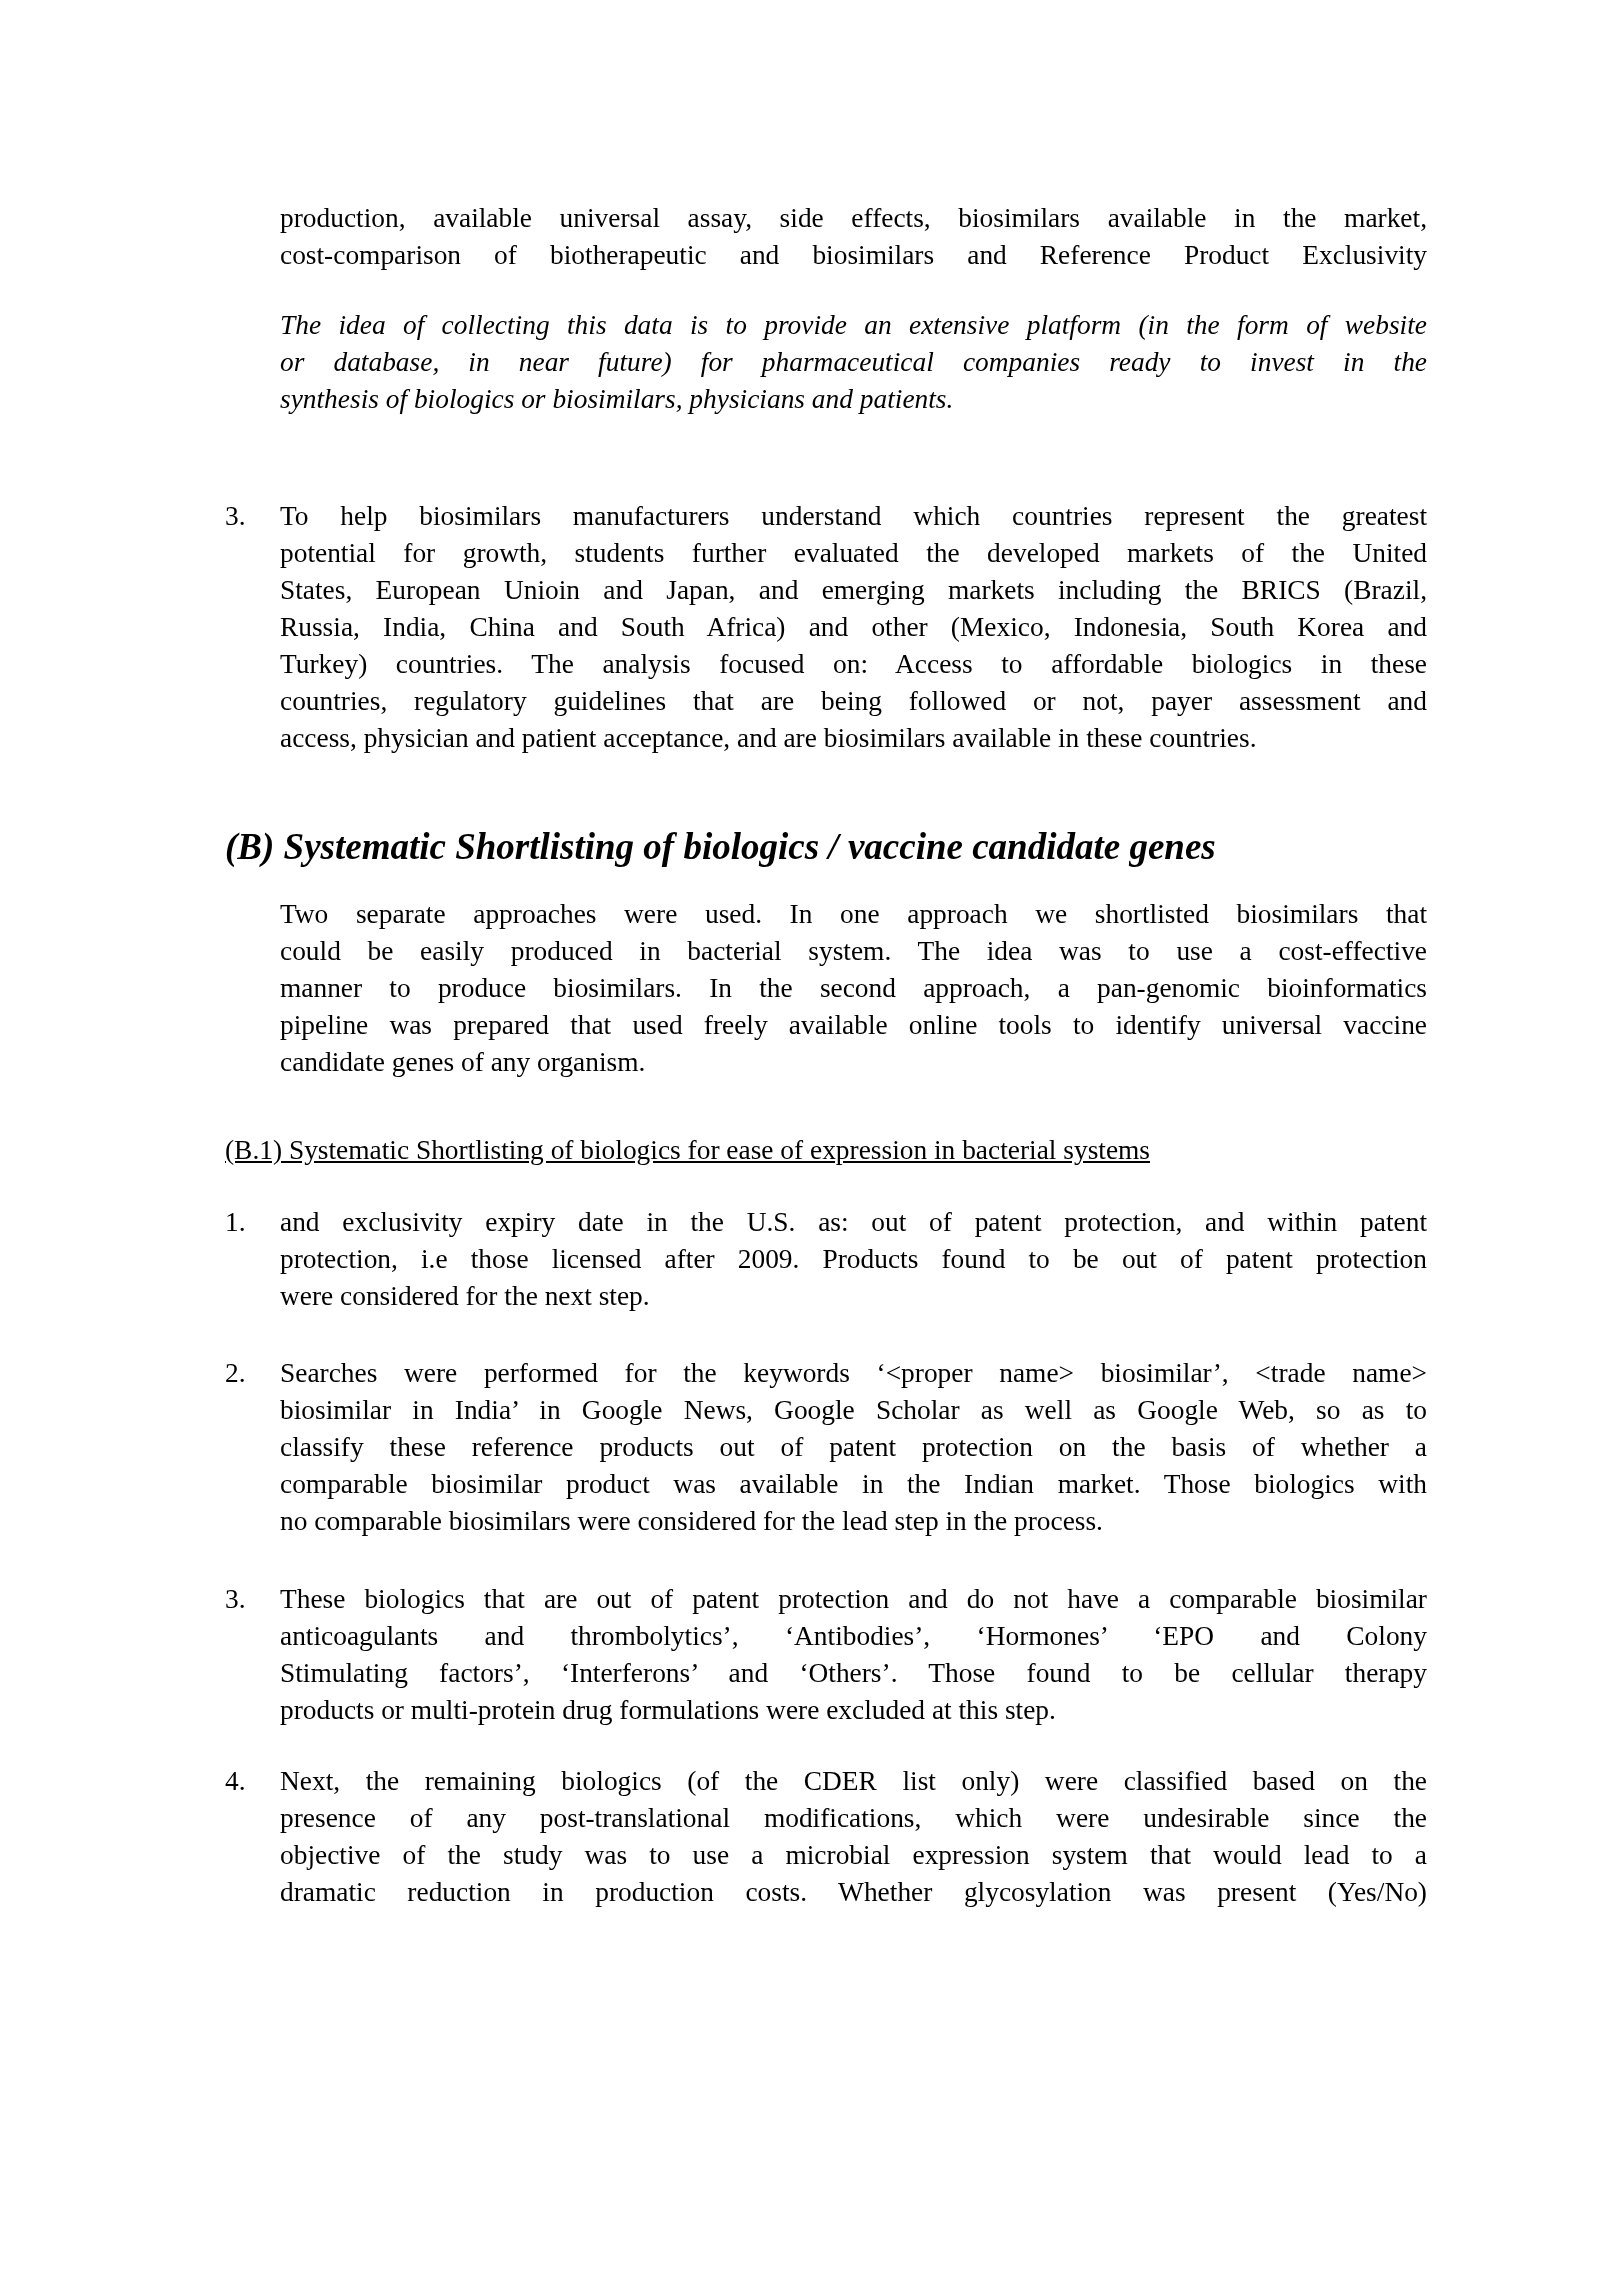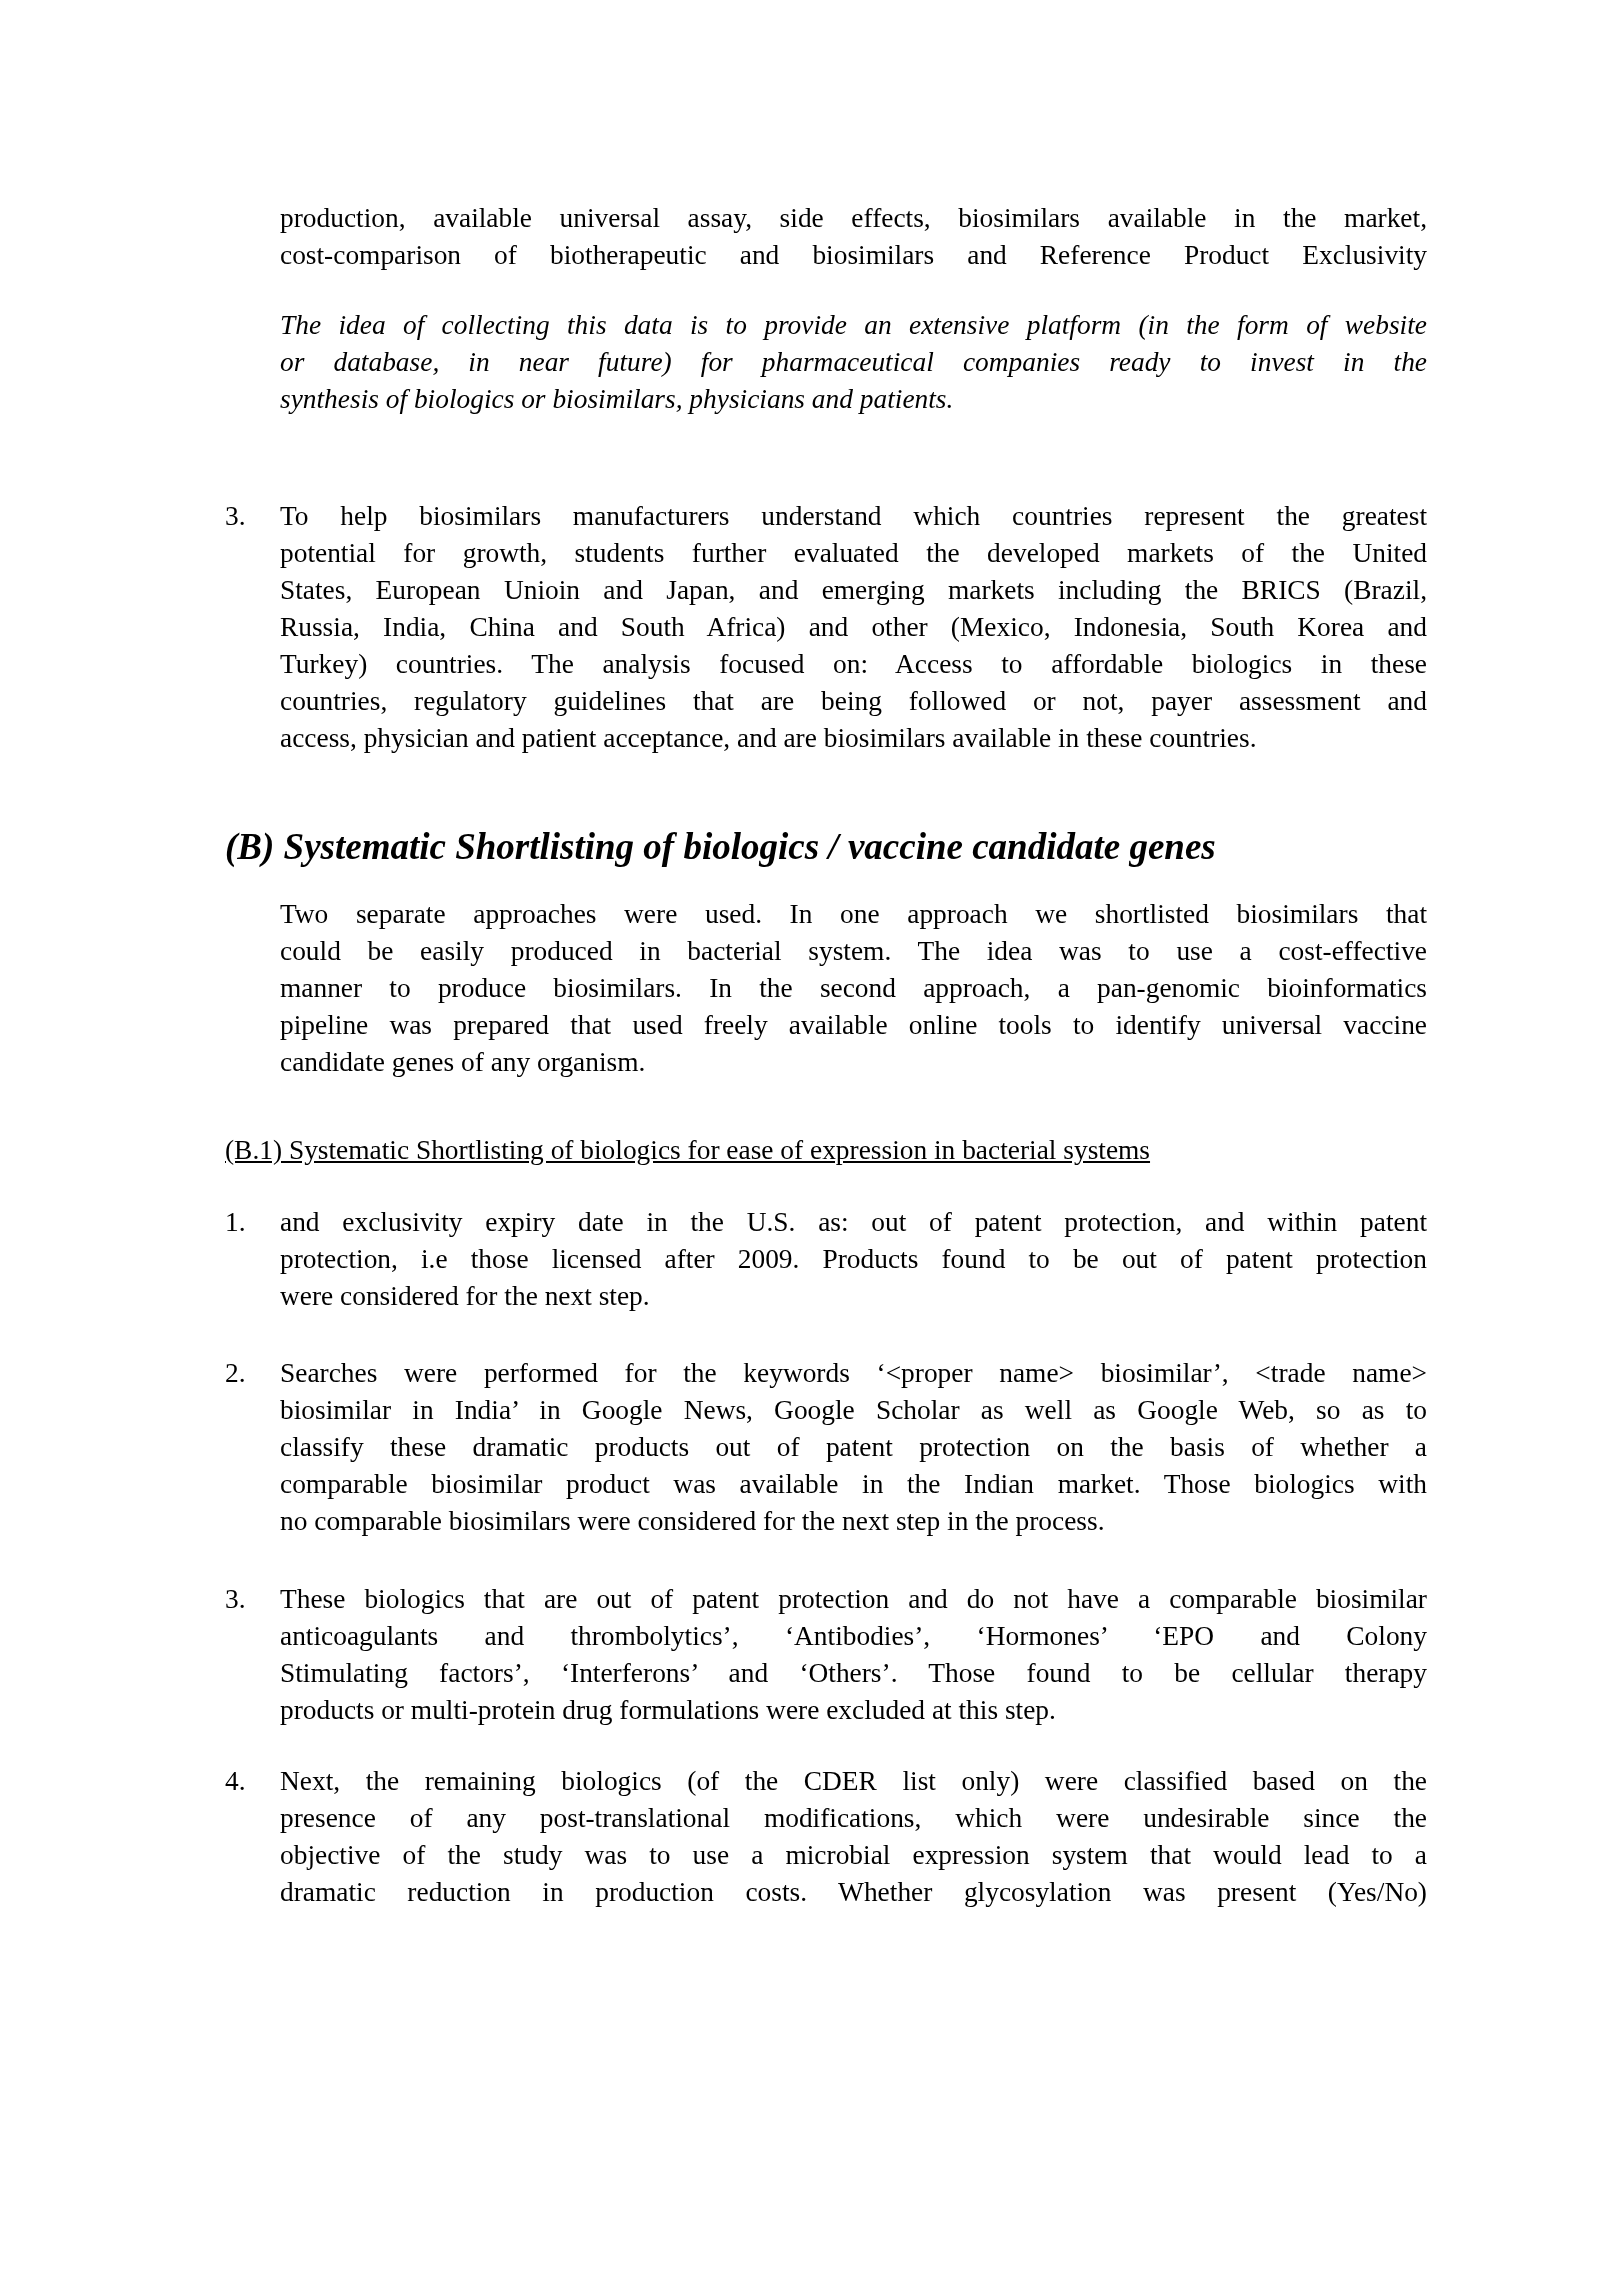--- a/index.html
+++ b/index.html
@@ -105,23 +105,23 @@
           <div class="line">and exclusivity expiry date in the U.S. as: out of patent protection, and within patent</div>
           <div class="line">protection, i.e those licensed after 2009. Products found to be out of patent protection</div>
           <div class="line last">were considered for the next step.</div>
         </div>
       </div>
       <div class="block numbered">
         <div class="num">2.</div>
         <div class="text">
           <div class="line">Searches were performed for the keywords ‘&lt;proper name&gt; biosimilar’, &lt;trade name&gt;</div>
           <div class="line">biosimilar in India’ in Google News, Google Scholar as well as Google Web, so as to</div>
-          <div class="line">classify these dramatic products out of patent protection on the basis of whether a</div>
+          <div class="line">classify these reference products out of patent protection on the basis of whether a</div>
           <div class="line">comparable biosimilar product was available in the Indian market. Those biologics with</div>
-          <div class="line last">no comparable biosimilars were considered for the next step in the process.</div>
+          <div class="line last">no comparable biosimilars were considered for the lead step in the process.</div>
         </div>
       </div>
       <div class="block numbered">
         <div class="num">3.</div>
         <div class="text">
           <div class="line">These biologics that are out of patent protection and do not have a comparable biosimilar</div>
           <div class="line">anticoagulants and thrombolytics’, ‘Antibodies’, ‘Hormones’ ‘EPO and Colony</div>
           <div class="line">Stimulating factors’, ‘Interferons’ and ‘Others’. Those found to be cellular therapy</div>
           <div class="line last">products or multi-protein drug formulations were excluded at this step.</div>
         </div>

